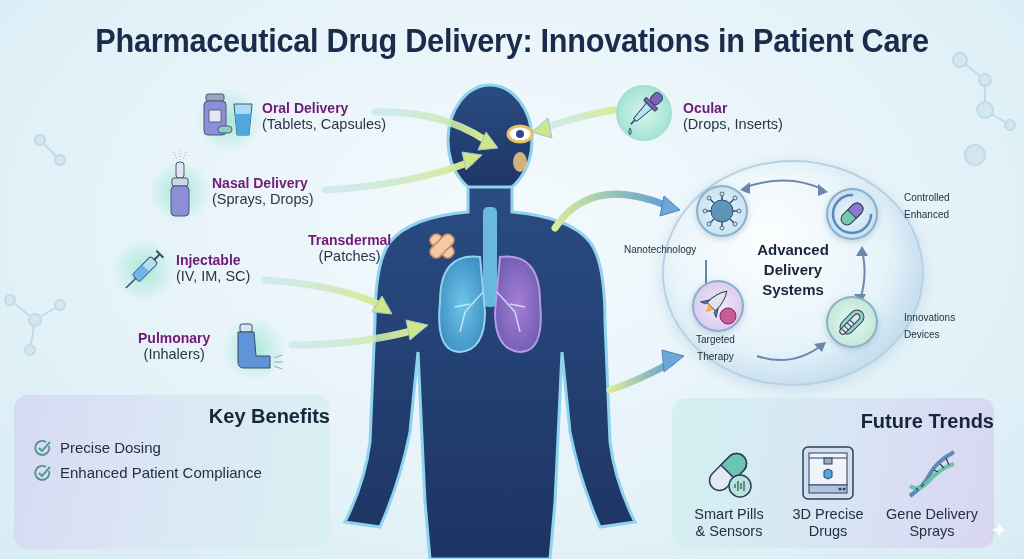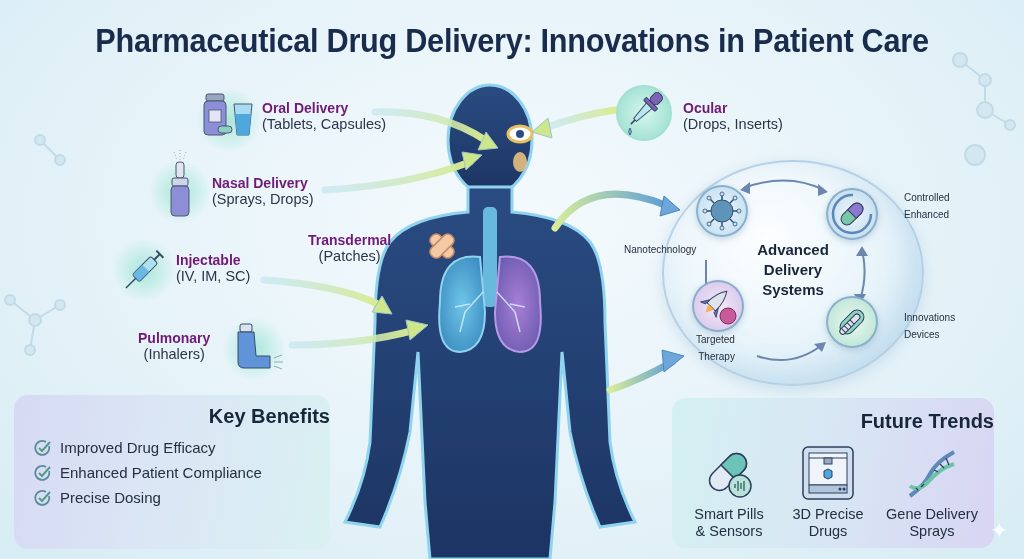--- a/index.html
+++ b/index.html
@@ -314,54 +314,47 @@
 <div class="sys-node" style="left:692px;top:280px;background:radial-gradient(circle,#f3ebfa 0%,#d3bfe9 100%);">
   <svg width="48" height="48" viewBox="0 0 48 48">
     <g transform="rotate(45 20 22)">
       <path d="M20 4 Q26 12 26 26 L14 26 Q14 12 20 4 Z" fill="#dfe4ec" stroke="#2e3f5e"></path>
       <path d="M14 22 L9 30 L14 28 Z M26 22 L31 30 L26 28 Z" fill="#5a78b8" stroke="#2e3f5e" stroke-width="0.8"></path>
       <path d="M16 26 L20 34 L24 26 Z" fill="#f4b24a"></path>
     </g>
     <circle cx="34" cy="34" r="8" fill="#c95a9a" stroke="#7d2e5e"></circle>
   </svg>
 </div>
-<div class="sys-label" style="left:696px;top:331px;text-align:right;">
+<div class="sys-label" style="left:696px;top:331px;text-align:center;">
   <div>Targeted</div>
   <div>Therapy</div>
 </div>
 
 <div class="adv-title" style="left:738px;top:240px;width:110px;">
   <div>Advanced</div>
   <div>Delivery</div>
   <div>Systems</div>
 </div>
 
 <div class="panel benefits">
   <div class="panel-title" style="position:absolute;left:0;top:10px;width:316px;">Key Benefits</div>
   <div style="position:absolute;left:20px;top:40px;">
     <div class="benefit-row">
       <svg width="18" height="18" viewBox="0 0 18 18">
           <path d="M15 7 A7 7 0 1 1 12 3" fill="none" stroke="#5d8c9a" stroke-width="1.8"></path>
           <path d="M5 9 L8 12 L16 3" fill="none" stroke="#4f9f88" stroke-width="2"></path>
         </svg>
-      <span>Improved Drug Efficacy</span>
+      <span>Precise Dosing</span>
     </div>
     <div class="benefit-row">
       <svg width="18" height="18" viewBox="0 0 18 18">
           <path d="M15 7 A7 7 0 1 1 12 3" fill="none" stroke="#5d8c9a" stroke-width="1.8"></path>
           <path d="M5 9 L8 12 L16 3" fill="none" stroke="#4f9f88" stroke-width="2"></path>
         </svg>
       <span>Enhanced Patient Compliance</span>
-    </div>
-    <div class="benefit-row">
-      <svg width="18" height="18" viewBox="0 0 18 18">
-          <path d="M15 7 A7 7 0 1 1 12 3" fill="none" stroke="#5d8c9a" stroke-width="1.8"></path>
-          <path d="M5 9 L8 12 L16 3" fill="none" stroke="#4f9f88" stroke-width="2"></path>
-        </svg>
-      <span>Precise Dosing</span>
     </div>
   </div>
 </div>
 
 <div class="panel trends">
   <div class="panel-title" style="position:absolute;left:0;top:12px;width:322px;">Future Trends</div>
 
   <svg style="position:absolute;left:30px;top:48px;" width="56" height="56" viewBox="0 0 56 56">
     <g transform="rotate(-45 26 26)">
       <rect x="4" y="16" width="44" height="20" rx="10" fill="#e2eaf4" stroke="#2e3f5e" stroke-width="1.5"></rect>

